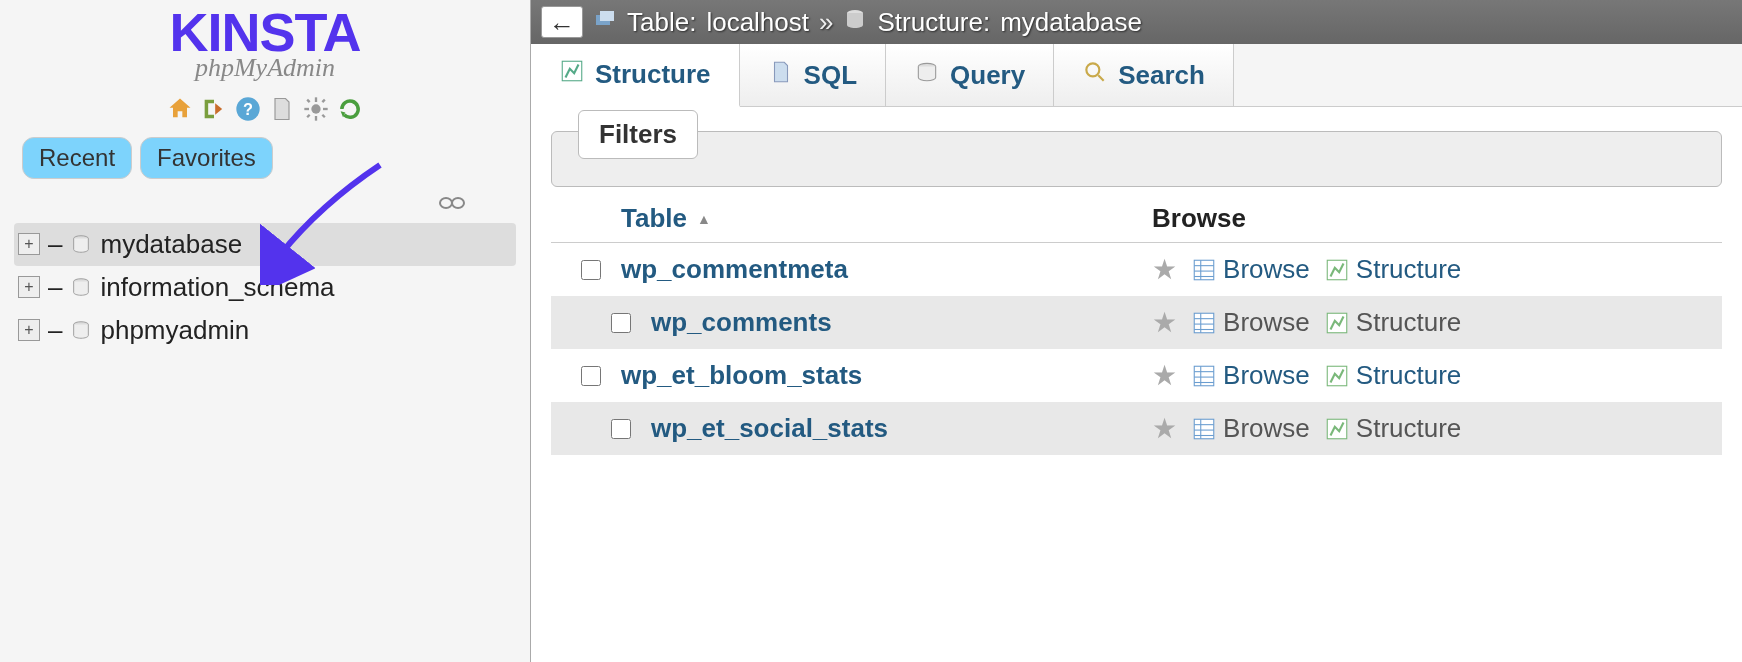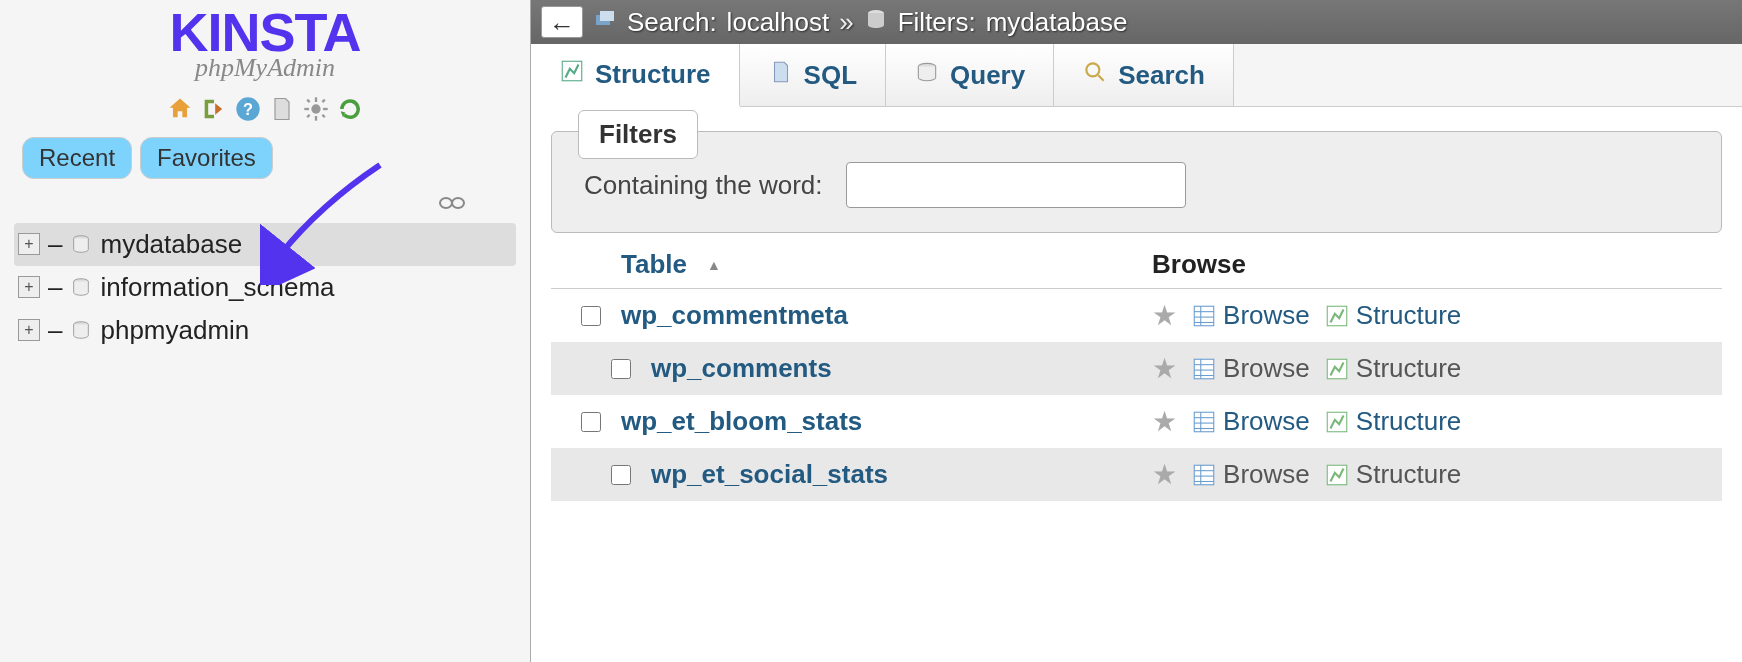--- a/index.html
+++ b/index.html
@@ -36,29 +36,29 @@
 .breadcrumb .back-btn { background: #fff; border: 1px solid #999; color: #333; width: 42px; height: 32px; display: inline-flex; align-items: center; justify-content: center; font-size: 26px; border-radius: 3px; cursor: pointer; text-shadow:none;}
 .breadcrumb .sep { color: #eee; }
 
 .tabs { display: flex; background: #f5f5f5; border-bottom: 1px solid #ccc; }
 .tab { display: flex; align-items: center; gap: 10px; padding: 14px 28px; font-size: 26px; font-weight: 700; color: #235a81; border-right: 1px solid #ccc; cursor: pointer; background: linear-gradient(#fff,#eee); }
 .tab.active { background: #fff; border-bottom: 2px solid #fff; margin-bottom: -1px; }
 .tab svg, .tab .ico { width: 26px; height: 26px; }
 
 .content { padding: 24px 20px 0; }
 
-.filters-box { border: 1px solid #bbb; border-radius: 6px; padding: 30px 32px 24px; background: #eee; position: relative; margin-bottom: 8px; }
+.filters-box { border: 1px solid #bbb; border-radius: 6px; padding: 30px 24px 24px; background: #eee; position: relative; margin-bottom: 8px; }
 .filters-label { position: absolute; top: -22px; left: 26px; background: #fff; border: 1px solid #bbb; border-radius: 6px; padding: 8px 20px; font-size: 26px; font-weight: 700; color: #333; }
 .filters-row { display: flex; align-items: center; gap: 24px; }
 .filters-row label { font-size: 26px; color: #444; }
 .filters-row input { font-size: 24px; padding: 8px 10px; border: 1px solid #999; border-radius: 4px; width: 340px; background: #fff; }
 
 .table-hdr { display: flex; align-items: center; padding: 8px 10px; border-bottom: 1px solid #ccc; background: #fff; font-size: 26px; font-weight: 700; color: #222; }
 .col-check { width: 60px; display:flex; justify-content:center;}
-.col-name { flex: 1; color: #235a81; display: flex; align-items: center; gap: 20px; }
+.col-name { flex: 1; color: #235a81; display: flex; align-items: center; gap: 10px; }
 .col-action-h { width: 560px; color: #222; }
 .sort-tri { font-size: 14px; color: #888; }
 
 .row { display: flex; align-items: center; padding: 10px 10px; font-size: 26px; }
 .row.odd { background: #fff; }
 .row.even { background: #e8e8e8; padding-left: 40px; }
 .row .col-name { color: #235a81; font-weight: 700; cursor: pointer; text-align: right; }
 .col-actions { width: 560px; display: flex; align-items: center; gap: 14px; }
 .star { color: #aaa; font-size: 28px; cursor: pointer; }
 .action { display: flex; align-items: center; gap: 6px; color: #444; cursor: pointer; }
@@ -182,28 +182,28 @@
     </svg>
   </aside>
 
   <main class="main">
     <div class="breadcrumb">
       <button class="back-btn">←</button>
       <span><svg width="24" height="24" viewBox="0 0 24 24">
             <rect x="3" y="8" width="14" height="10" fill="#7aa3c9"></rect>
             <rect x="7" y="4" width="14" height="10" fill="#cde"></rect>
           </svg></span>
-      <span>Search:</span>
+      <span>Table:</span>
       <span>localhost</span>
       <span class="sep">»</span>
       <span><svg width="24" height="24" viewBox="0 0 24 24">
             <ellipse cx="12" cy="6" rx="8" ry="3" fill="#ddd"></ellipse>
             <path d="M4 6v12c0 1.6 3.6 3 8 3s8-1.4 8-3V6" fill="#ccc"></path>
           </svg></span>
-      <span>Filters:</span>
+      <span>Structure:</span>
       <span>mydatabase</span>
     </div>
 
     <div class="tabs" id="tabs">
         <div class="tab active">
           <span><svg class="ico" viewBox="0 0 24 24">
               <rect x="3" y="3" width="18" height="18" fill="#fff" stroke="#5a8"></rect>
               <path d="M6 18 L10 10 L14 14 L18 6" stroke="#5a8" stroke-width="2" fill="none"></path>
             </svg></span>
           <span>Structure</span>
@@ -226,24 +226,20 @@
               <circle cx="10" cy="10" r="6" fill="none" stroke="#c9a94a" stroke-width="2"></circle>
               <path d="M15 15l5 5" stroke="#c9a94a" stroke-width="2"></path>
             </svg></span>
           <span>Search</span>
         </div>
       </div>
 
     <div class="content">
       <div class="filters-box">
         <div class="filters-label">Filters</div>
-        <div class="filters-row">
-          <label>Containing the word:</label>
-          <input type="text" value="" style="">
-        </div>
       </div>
 
       <div class="table-hdr">
         <div class="col-check"></div>
         <div class="col-name">
           <span>Table</span>
           <span class="sort-tri">▲</span>
         </div>
         <div class="col-action-h">Browse</div>
       </div>

